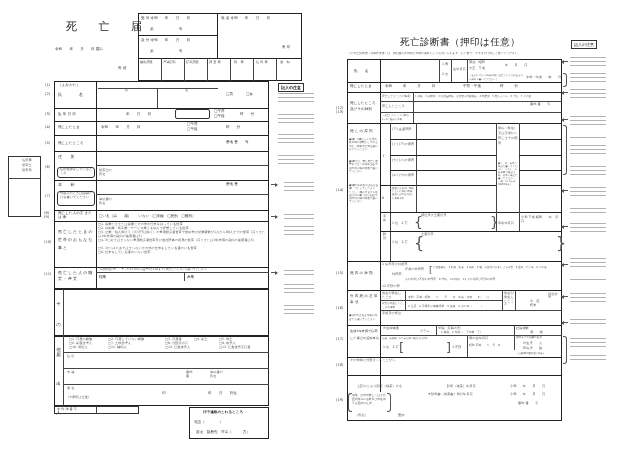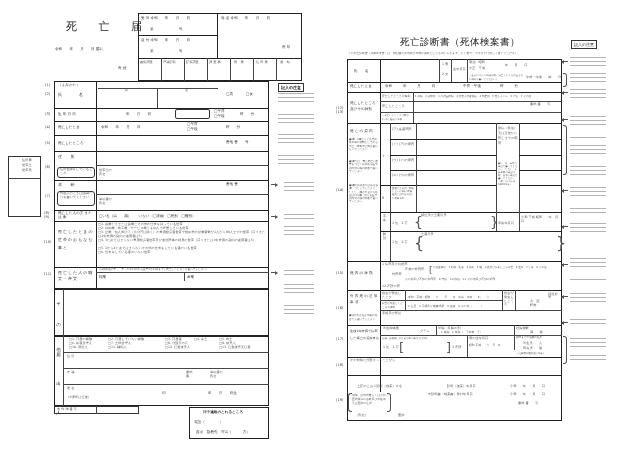--- a/index.html
+++ b/index.html
@@ -206,21 +206,21 @@
   <div class="arrow" style="left:271px;top:216px;width:6px;"></div>
   <div class="stripe" style="left:284px;top:214px;width:30px;height:8px;"></div>
   <div class="stripe" style="left:284px;top:226px;width:30px;height:12px;"></div>
   <div class="arrow" style="left:271px;top:272px;width:6px;"></div>
   <div class="stripe" style="left:284px;top:270px;width:30px;height:8px;"></div>
   <div class="stripe" style="left:284px;top:284px;width:30px;height:30px;"></div>
 </div>
 
 <div>
 
-  <div class="abs title-r" style="left:400px;top:36px;">死亡診断書（死体検案書）</div>
+  <div class="abs title-r" style="left:400px;top:36px;">死亡診断書（押印は任意）</div>
   <div class="abs tt" style="left:348px;top:52px;width:215px;overflow:hidden;font-size:2.8px;">この死亡診断書（死体検案書）は、我が国の死因統計作成の資料としても用いられます。かい書で、できるだけ詳しく書いてください。</div>
   <div class="abs note-head" style="left:571px;top:40px;font-weight:normal;">記入の注意</div>
 
   <div class="box thick" style="left:347px;top:59px;width:215px;height:362px;"></div>
   <div class="vlt" style="left:380px;top:59px;height:333px;"></div>
 
   <div class="abs t" style="left:354px;top:69px;">氏　　名</div>
   <div class="abs" style="left:382px;top:61px;width:56px;height:20px;"></div>
   <div class="vl" style="left:439px;top:59px;height:23px;"></div>
   <div class="abs tt" style="left:442px;top:63px;">1 男</div>

